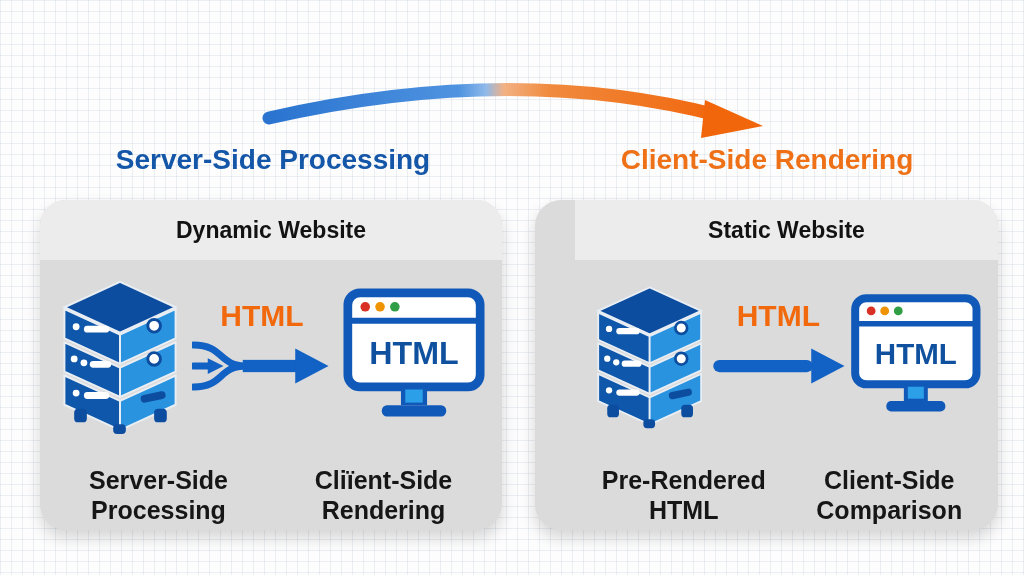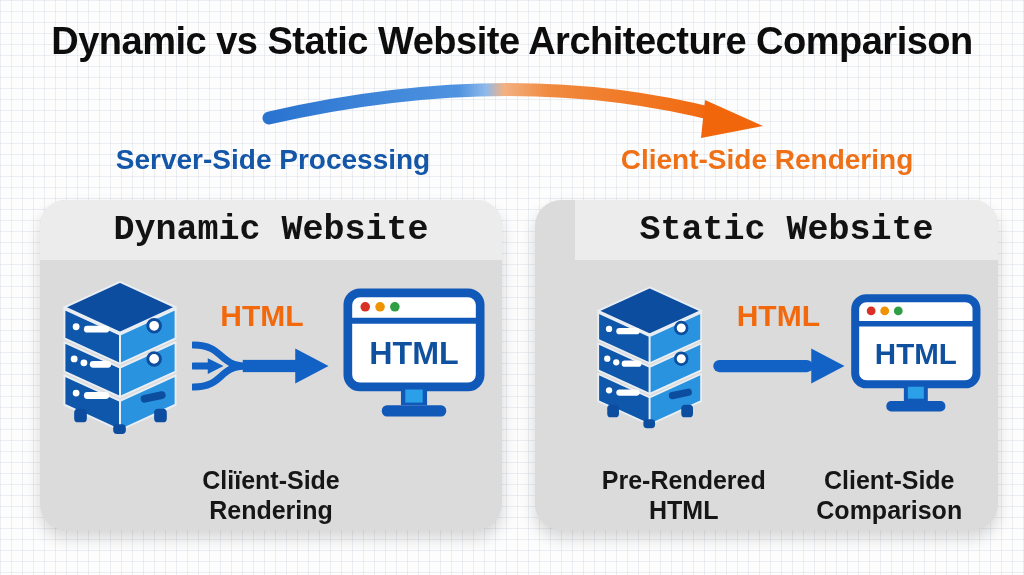--- a/index.html
+++ b/index.html
@@ -54,24 +54,23 @@
   .panel.right { left: 535px; width: 463px; padding-left: 40px; }
 
   .panel-header {
     height: 60px;
     background: #ececec;
     display: flex;
     align-items: center;
     justify-content: center;
   }
   .panel-title {
-    font-size: 35px;
+    font-size: 23px;
     font-weight: 700;
     color: #121212;
-    font-family: Liberation Mono, monospace;
   }
 
   .panel-content {
     height: 192px;
     display: flex;
     align-items: center;
     justify-content: space-between;
     padding: 0 14px 0 16px;
   }
 
@@ -101,21 +100,20 @@
     line-height: 1.18;
     color: #161616;
     white-space: pre-line;
   }
 </style>
 </head>
 <body>
 
 <div id="canvas">
 
-  <div class="main-title">Dynamic vs Static Website Architecture Comparison</div>
 
   <svg class="flow-arrow-svg" width="530" height="70" viewBox="0 0 530 70">
     <defs>
       <linearGradient id="flowGrad" x1="0" y1="0" x2="1" y2="0">
         <stop offset="0" stop-color="#2a74d0"></stop>
         <stop offset="0.42" stop-color="#4f93e0"></stop>
         <stop offset="0.48" stop-color="#8fb9ea"></stop>
         <stop offset="0.52" stop-color="#f3b183"></stop>
         <stop offset="0.62" stop-color="#f08a3e"></stop>
         <stop offset="1" stop-color="#f1660b"></stop>
@@ -183,20 +181,22 @@
         <circle cx="46" cy="21" r="5.5" fill="#f09300"></circle>
         <circle cx="63" cy="21" r="5.5" fill="#2f9e44"></circle>
         <text x="85" y="87" text-anchor="middle" font-family="Liberation Sans, sans-serif" font-size="37" font-weight="bold" fill="#10519f">HTML</text>
         <rect x="70" y="113" width="30" height="21" fill="#1059b8"></rect>
         <rect x="75" y="116" width="20" height="15" fill="#2ba0e8"></rect>
         <rect x="48" y="134" width="74" height="13" rx="6" fill="#1059b8"></rect>
       </svg>
     </div>
 
     <div class="panel-captions">
+      <div class="caption">Server-Side
+Processing</div>
       <div class="caption">Cliïent-Side
 Rendering</div>
     </div>
   </div>
 
   <div class="panel right">
     <div class="panel-header">
       <div class="panel-title">Static Website</div>
     </div>
 

